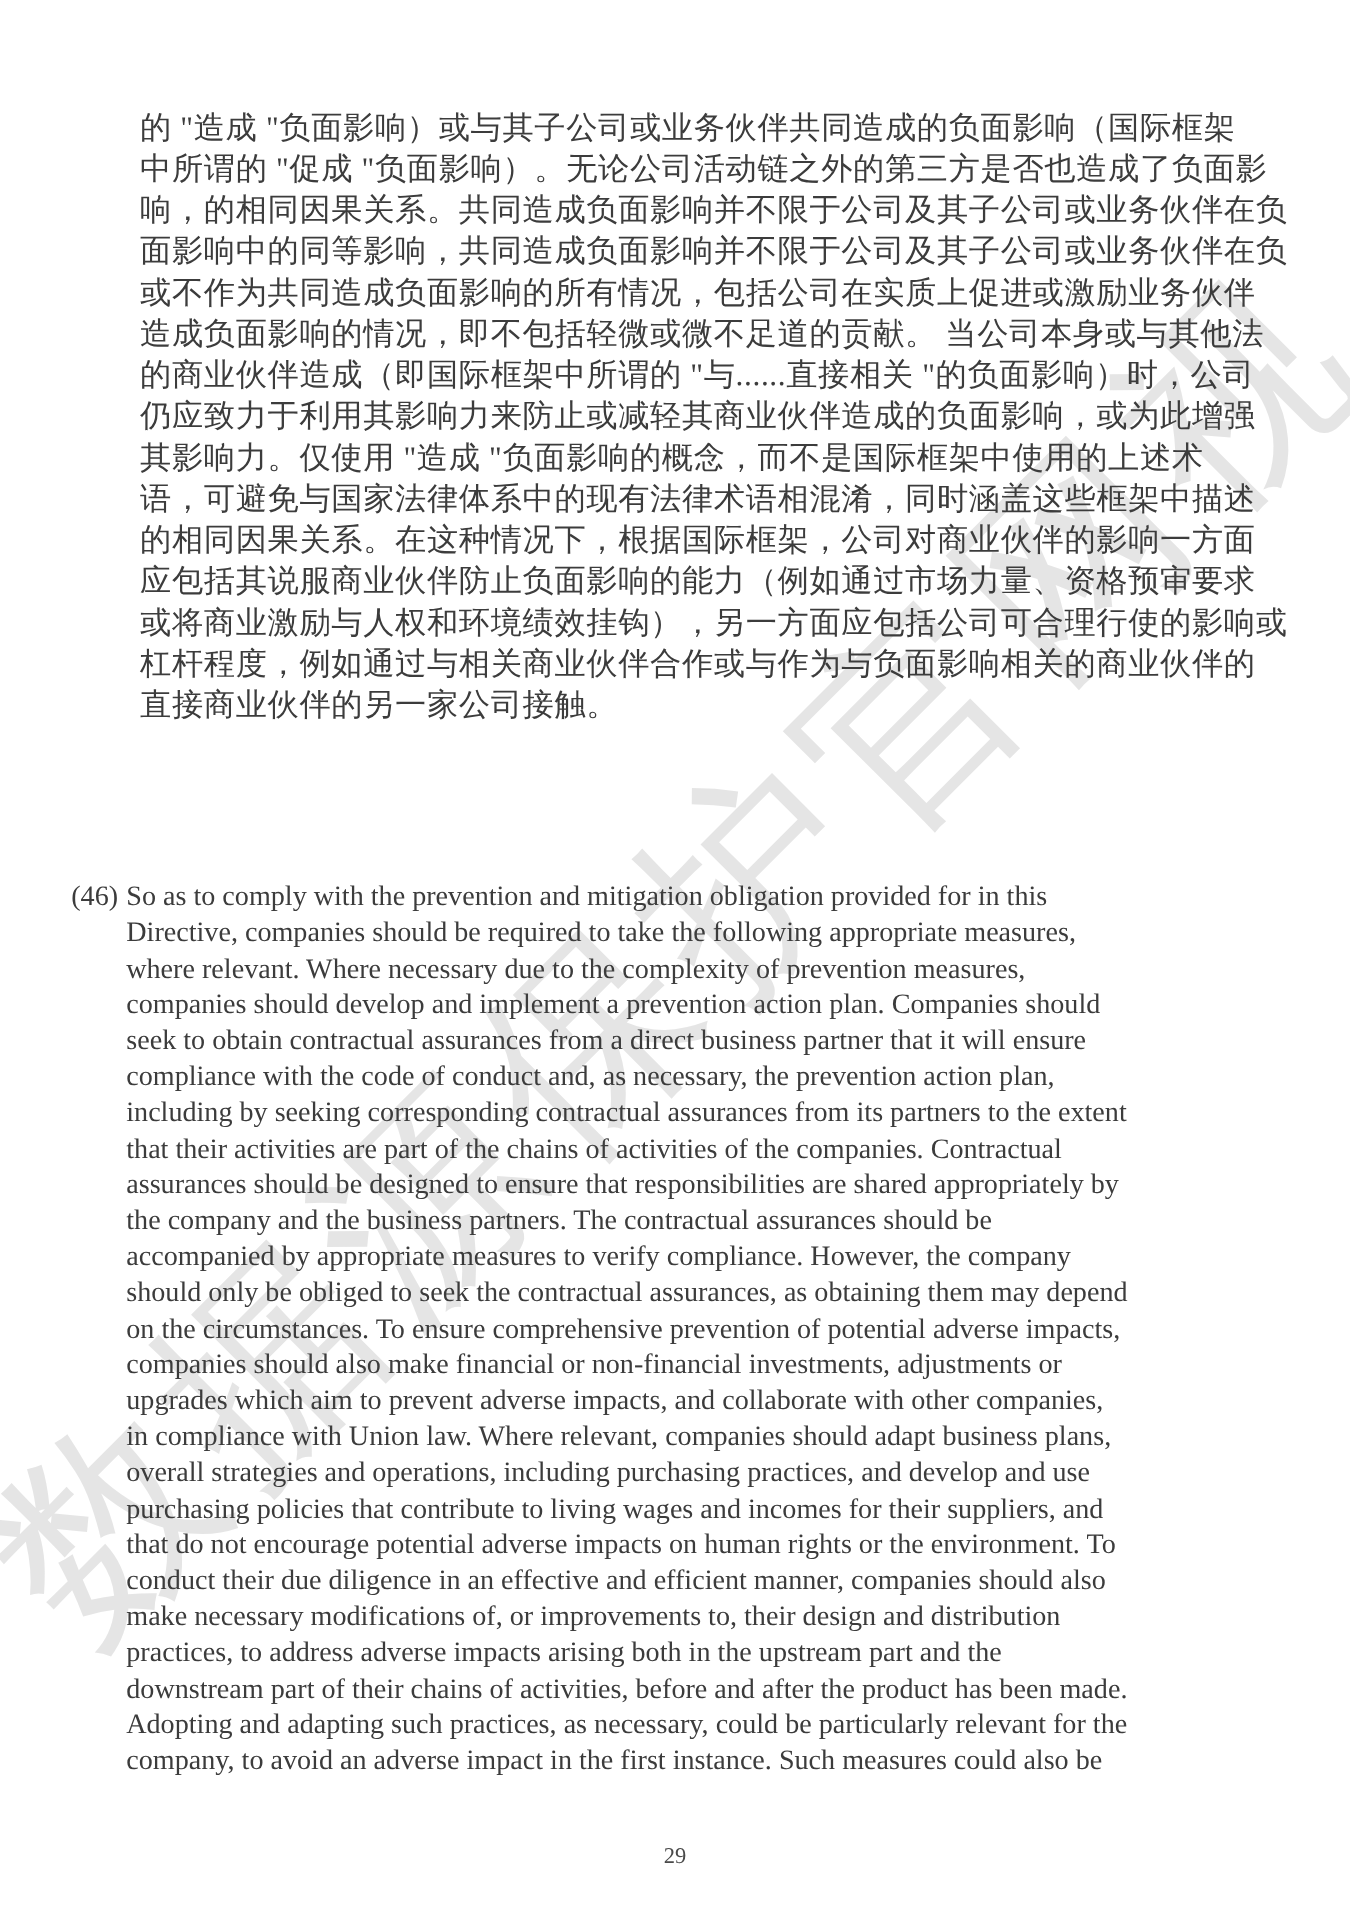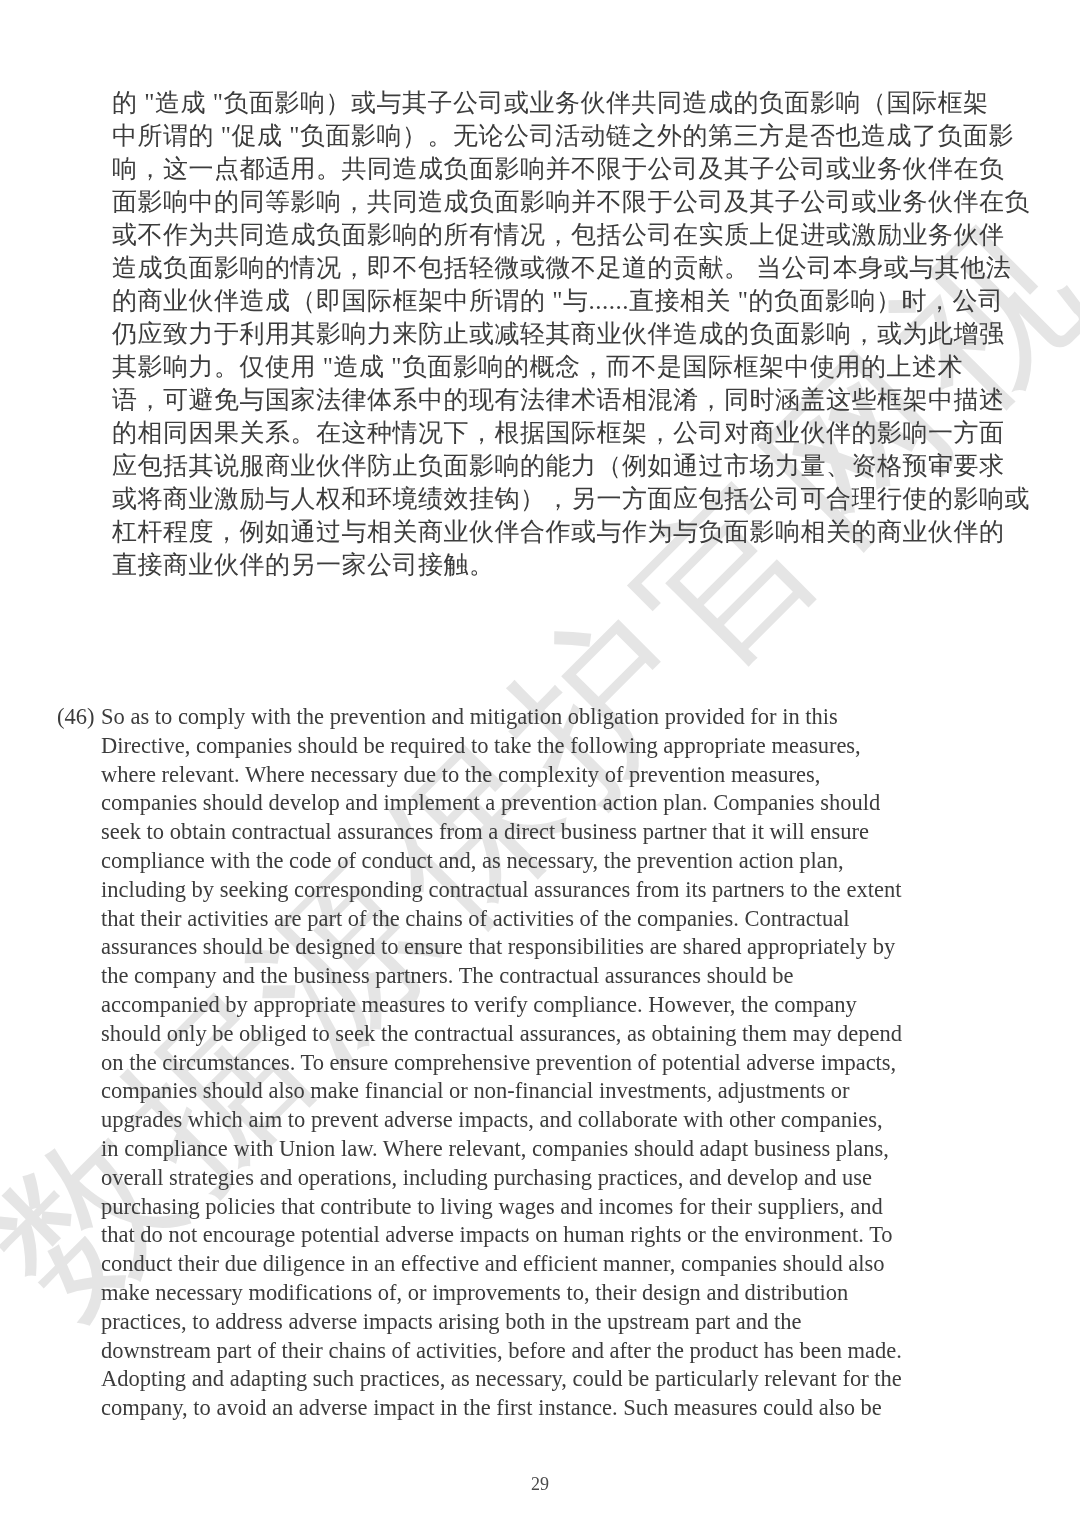--- a/index.html
+++ b/index.html
@@ -86,21 +86,21 @@
 </head>
 <body>
 
 <div class="page">
 
   <div class="watermark">数据源保护官网视</div>
 
   <div class="cn-block">
       <div>的 "造成 "负面影响）或与其子公司或业务伙伴共同造成的负面影响（国际框架</div>
       <div>中所谓的 "促成 "负面影响）。无论公司活动链之外的第三方是否也造成了负面影</div>
-      <div>响，这一点都适用。共同造成负面影响并不限于公司及其子公司或业务伙伴在负</div>
+      <div>响，的相同因果关系。共同造成负面影响并不限于公司及其子公司或业务伙伴在负</div>
       <div>面影响中的同等影响，共同造成负面影响并不限于公司及其子公司或业务伙伴在负</div>
       <div>或不作为共同造成负面影响的所有情况，包括公司在实质上促进或激励业务伙伴</div>
       <div>造成负面影响的情况，即不包括轻微或微不足道的贡献。 当公司本身或与其他法</div>
       <div>的商业伙伴造成（即国际框架中所谓的 "与......直接相关 "的负面影响）时，公司</div>
       <div>仍应致力于利用其影响力来防止或减轻其商业伙伴造成的负面影响，或为此增强</div>
       <div>其影响力。仅使用 "造成 "负面影响的概念，而不是国际框架中使用的上述术</div>
       <div>语，可避免与国家法律体系中的现有法律术语相混淆，同时涵盖这些框架中描述</div>
       <div>的相同因果关系。在这种情况下，根据国际框架，公司对商业伙伴的影响一方面</div>
       <div>应包括其说服商业伙伴防止负面影响的能力（例如通过市场力量、资格预审要求</div>
       <div>或将商业激励与人权和环境绩效挂钩），另一方面应包括公司可合理行使的影响或</div>

